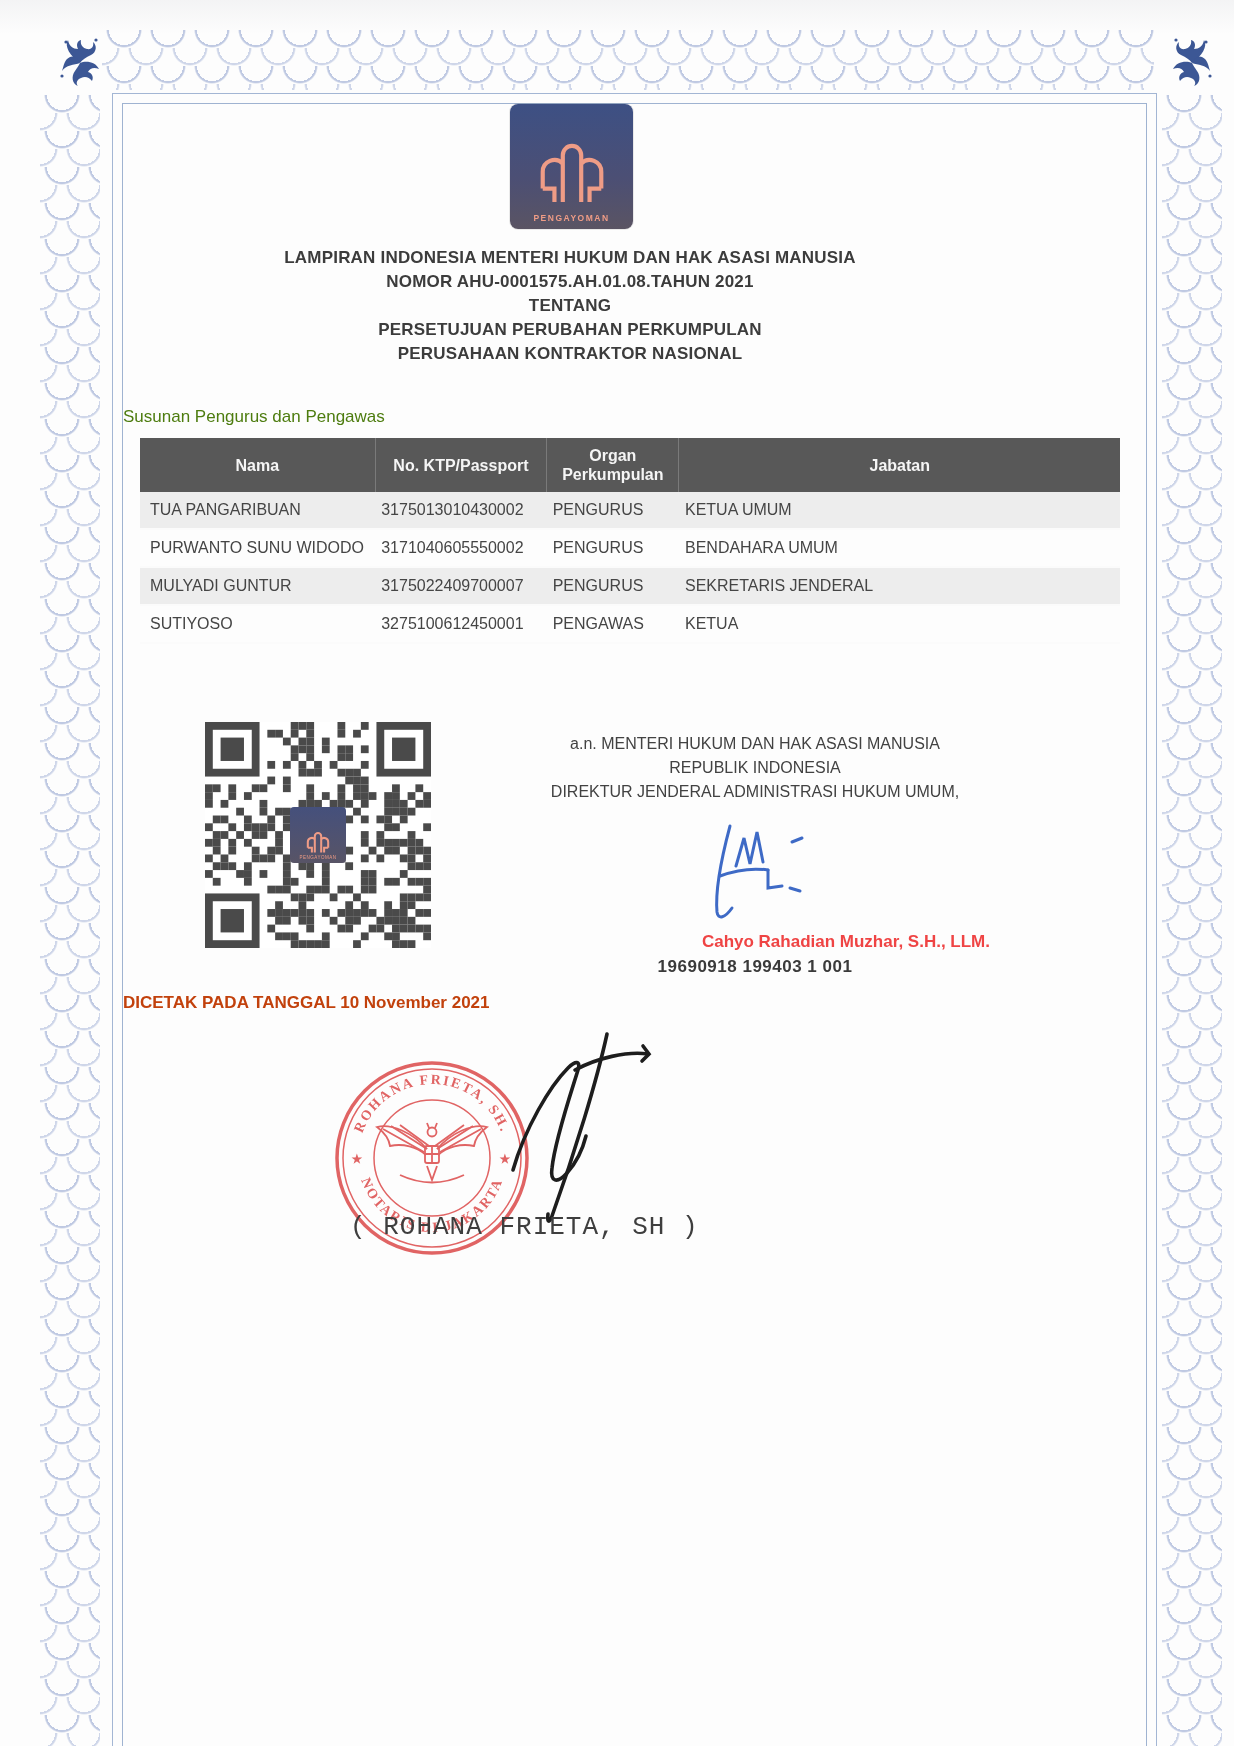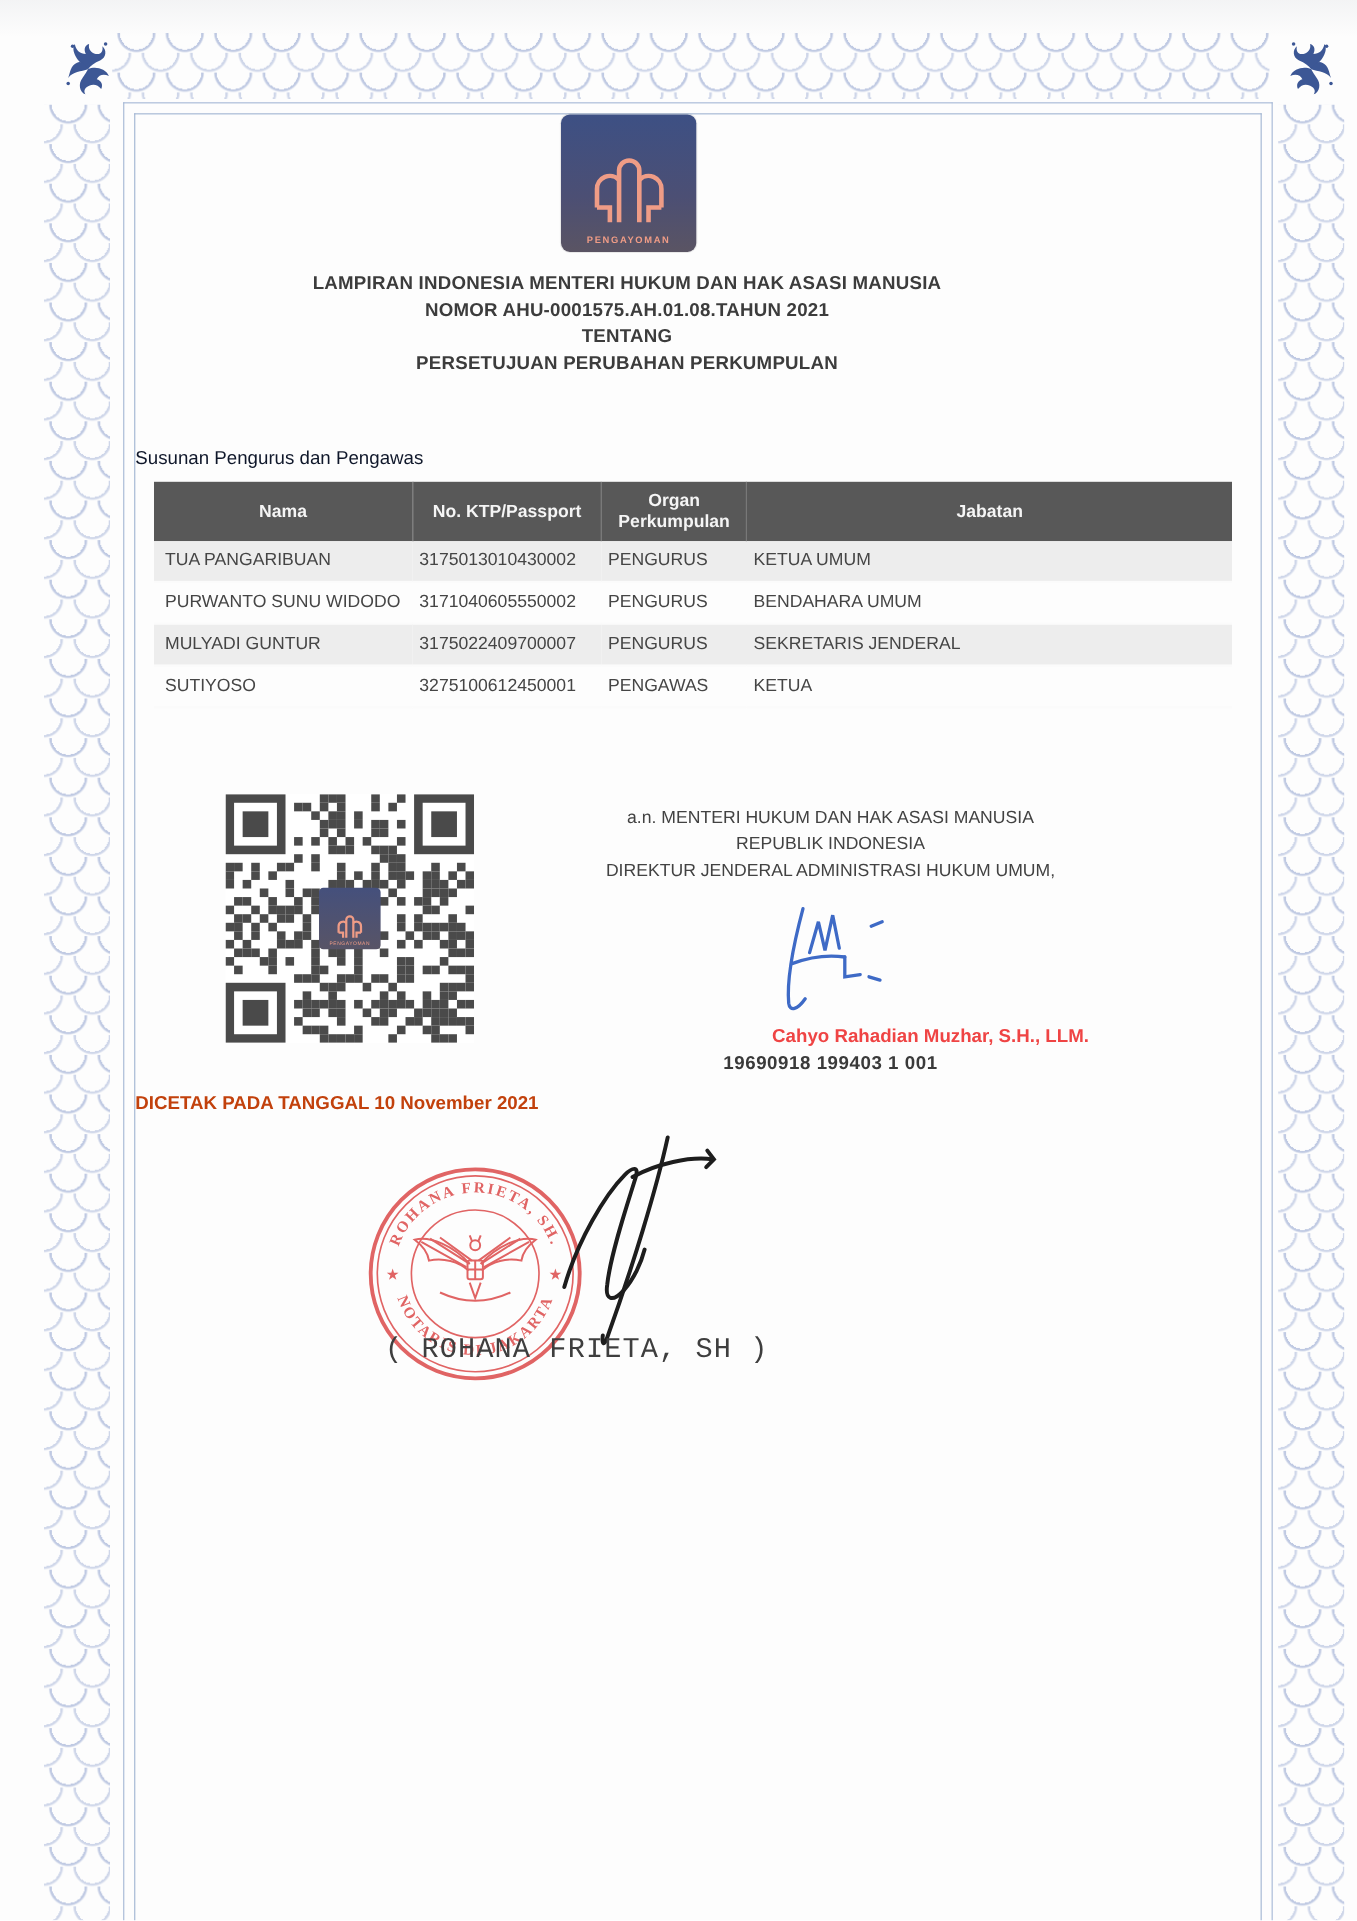--- a/index.html
+++ b/index.html
@@ -39,21 +39,21 @@
   }
   .ministry-logo svg{display:block;margin-bottom:2px;}
   .ministry-logo .logo-label{
     font-size:8.5px;letter-spacing:1.5px;color:#ef9c86;line-height:1;
     padding-bottom:7px;font-weight:bold;
   }
   
   .title-block{position:absolute;left:120px;top:246px;width:900px;text-align:center;}
   .title-line{font-weight:bold;font-size:17px;line-height:24px;color:#3c3c3c;letter-spacing:.2px;}
   
-  .table-caption{position:absolute;left:123px;top:407px;font-size:17px;color:#0f172a;}
+  .table-caption{position:absolute;left:123px;top:407px;font-size:17px;color:#4d7c0f;}
   .officers-table{
     position:absolute;left:140px;top:438px;width:980px;
     border-collapse:collapse;font-size:16px;table-layout:fixed;
   }
   .officers-table th{
     background:#585858;color:#f5f5f5;font-weight:bold;font-size:16px;
     padding:8px 6px;text-align:center;vertical-align:middle;line-height:19px;
     border-left:1px solid #7a7a7a;
   }
   .officers-table th:first-child{border-left:none;}
@@ -141,20 +141,21 @@
       </g>
     </svg>
     <div class="logo-label">PENGAYOMAN</div>
   </div>
 
   <div class="title-block">
     <div class="title-line">LAMPIRAN INDONESIA MENTERI HUKUM DAN HAK ASASI MANUSIA</div>
     <div class="title-line">NOMOR AHU-0001575.AH.01.08.TAHUN 2021</div>
     <div class="title-line">TENTANG</div>
     <div class="title-line">PERSETUJUAN PERUBAHAN PERKUMPULAN</div>
+    <div class="title-line">PERUSAHAAN KONTRAKTOR NASIONAL</div>
   </div>
 
   <div class="table-caption">Susunan Pengurus dan Pengawas</div>
   <table class="officers-table">
     <colgroup>
       <col class="col-nama">
         <col class="col-ktp">
         <col class="col-organ">
         <col class="col-jabatan">
     </colgroup>

